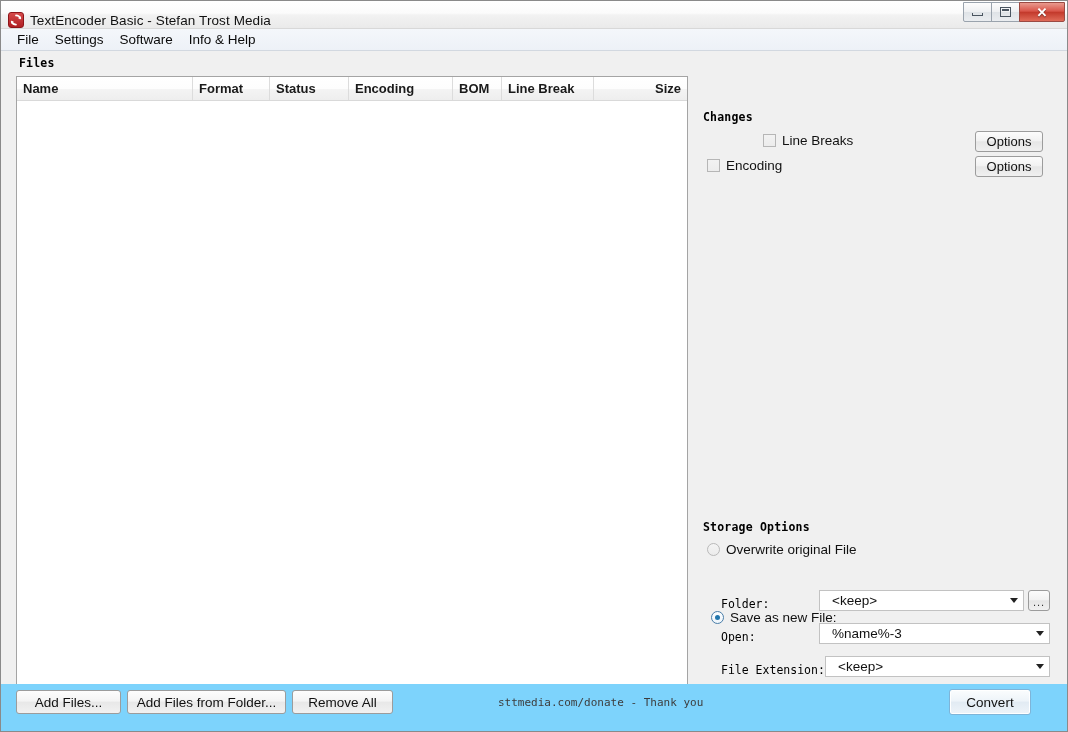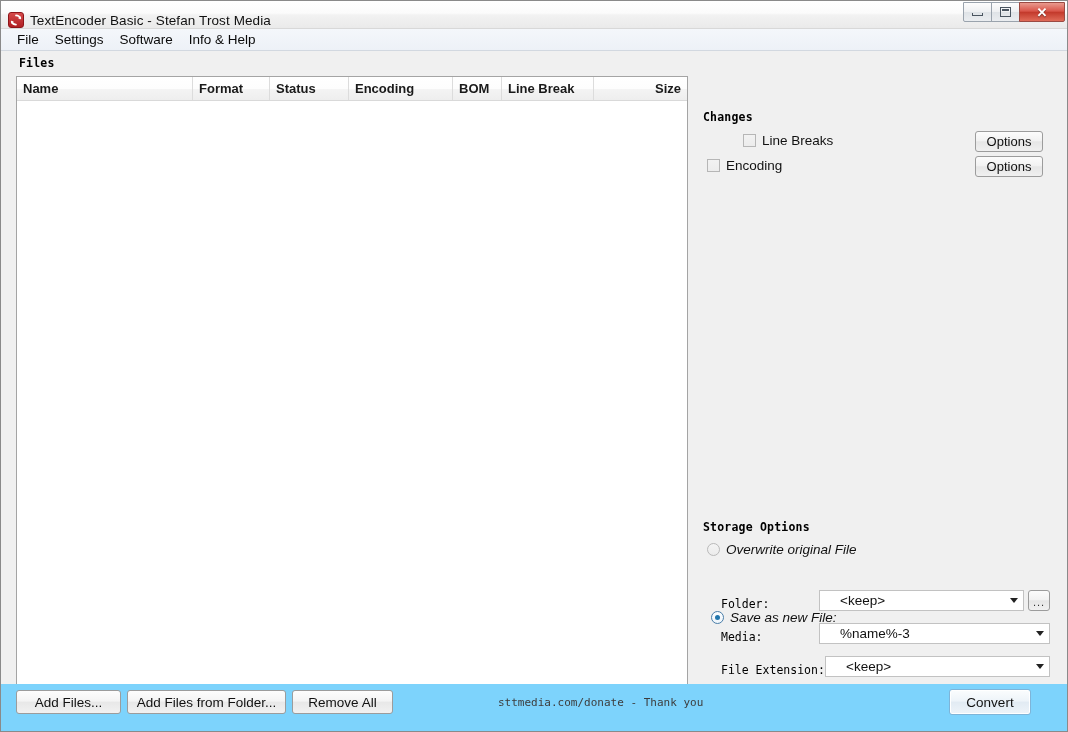--- a/index.html
+++ b/index.html
@@ -309,42 +309,42 @@
     background: linear-gradient(to bottom, #fbfdff 0%, #eef5fb 100%);
   }
   .rb.on::after {
     content: "";
     position: absolute;
     left: 3px; top: 3px;
     width: 5px; height: 5px;
     border-radius: 50%;
     background: #2176ad;
   }
-  .radio-row .lbl { font-size: 13.5px; color: #111; font-style: italic; }
+  .radio-row .lbl { font-size: 13.5px; color: #111; }
 
   .field-label {
     position: absolute;
     font-family: "DejaVu Sans Mono", monospace;
     font-size: 11.5px;
     color: #000;
     white-space: nowrap;
   }
 
   .combo {
     position: absolute;
     height: 21px;
     box-sizing: border-box;
     border: 1px solid #c2c2c2;
     background: #ffffff;
     display: flex;
     align-items: center;
   }
   .combo .val {
     flex: 1;
-    padding-left: 20px;
+    padding-left: 12px;
     font-size: 13.5px;
     color: #111;
     white-space: nowrap;
     overflow: hidden;
   }
   .combo .arrow {
     width: 18px;
     display: flex;
     align-items: center;
     justify-content: center;
@@ -480,21 +480,21 @@
             <span class="sb-tri right"></span>
           </div>
         </div>
       </div>
     </div>
 
     <div class="right-pane">
 
       <div class="section-label changes-label">Changes</div>
 
-      <div class="check-row" style="left:0; top:82px;padding-left:40px;">
+      <div class="check-row" style="left:20px; top:82px;padding-left:40px;">
         <span class="cb"></span>
         <span class="lbl">Line Breaks</span>
       </div>
       <div class="opt-btn" style="left:272px; top:80px;">Options</div>
 
       <div class="check-row" style="left:4px; top:107px;">
         <span class="cb"></span>
         <span class="lbl">Encoding</span>
       </div>
       <div class="opt-btn" style="left:272px; top:105px;">Options</div>
@@ -513,21 +513,21 @@
 
       <div class="field-label" style="left:18px; top:546px;">Folder:</div>
       <div class="combo" style="left:116px; top:539px; width:205px;">
         <span class="val">&lt;keep&gt;</span>
         <span class="arrow">
             <i></i>
           </span>
       </div>
       <div class="browse-btn" style="left:325px; top:539px;">...</div>
 
-      <div class="field-label" style="left:18px; top:579px;">Media:</div>
+      <div class="field-label" style="left:18px; top:579px;">Open:</div>
       <div class="combo" style="left:116px; top:572px; width:231px;">
         <span class="val">%name%-3</span>
         <span class="arrow">
             <i></i>
           </span>
       </div>
 
       <div class="field-label" style="left:18px; top:612px;">File Extension:</div>
       <div class="combo" style="left:122px; top:605px; width:225px;">
         <span class="val">&lt;keep&gt;</span>

